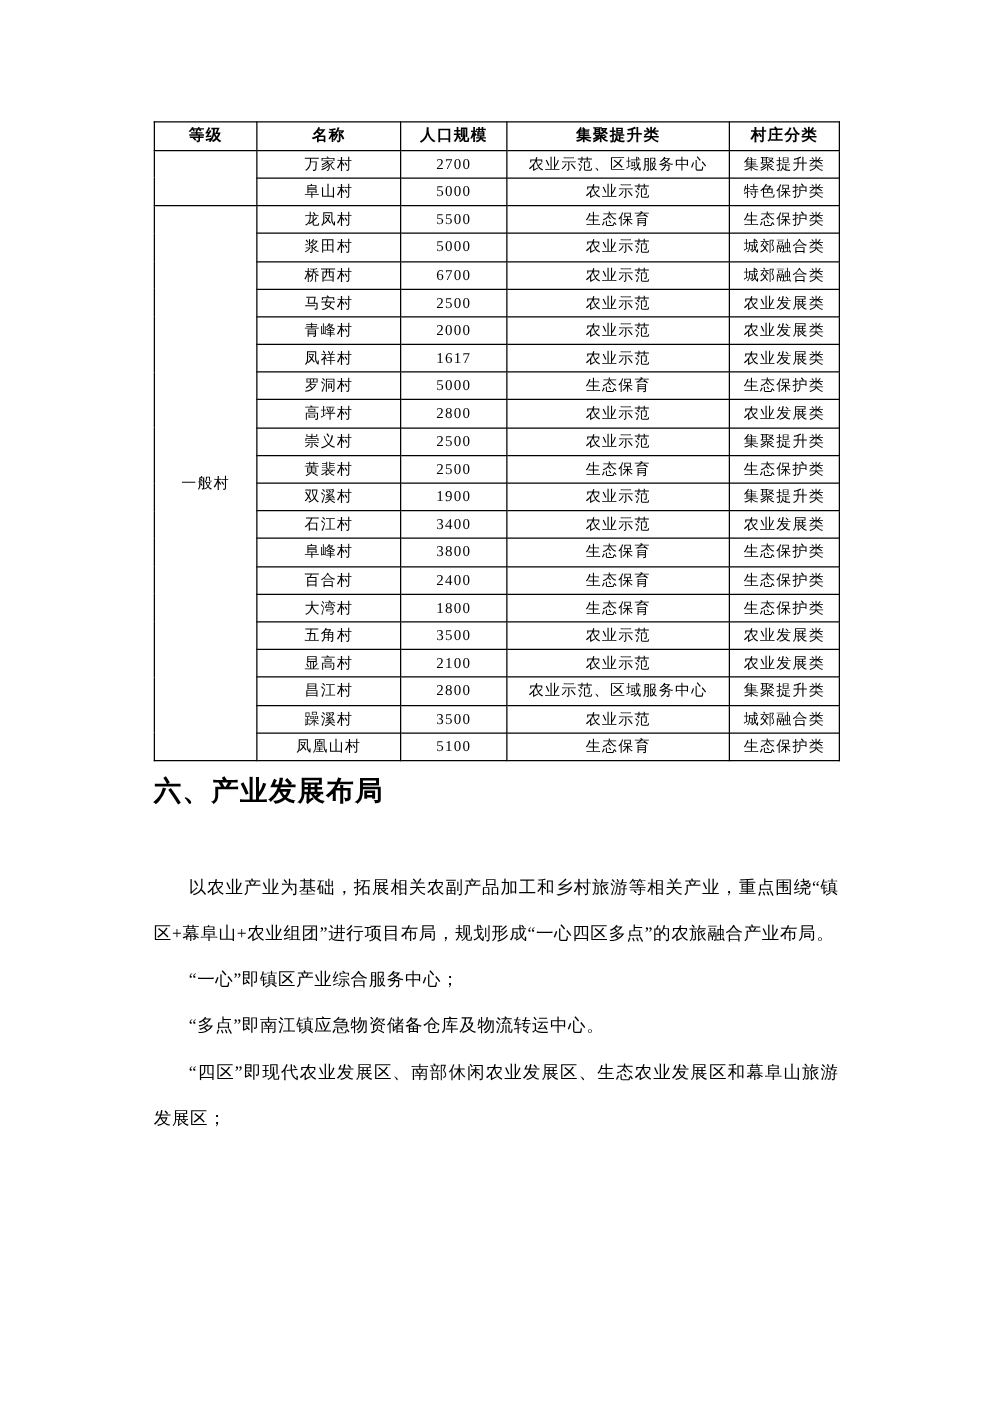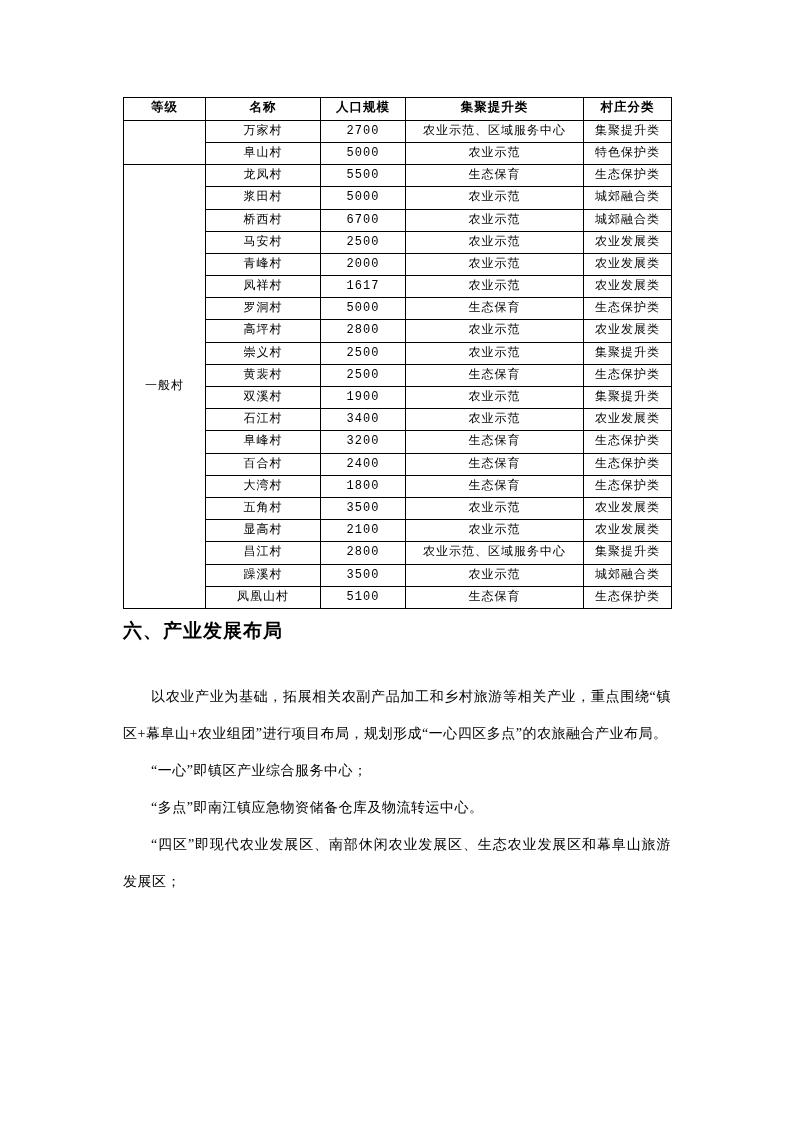--- a/index.html
+++ b/index.html
@@ -17,21 +17,20 @@
     inset: 0;
     background: #ffffff;
   }
   table.village-table {
     position: absolute;
     left: 123px;
     top: 97px;
     width: 548px;
     border-collapse: collapse;
     table-layout: fixed;
-    font-family: Liberation Mono, monospace;
   }
   table.village-table th,
   table.village-table td {
     border: 1px solid #000000;
     text-align: center;
     vertical-align: middle;
     font-size: 12px;
     line-height: 1.1;
     padding: 4px 2px;
     height: 21px;
@@ -51,24 +50,24 @@
   td.level-cell {
     letter-spacing: 1px;
   }
   .section {
     position: absolute;
     left: 123px;
     top: 618px;
     width: 548px;
   }
   .section-heading {
-    font-size: 19px;
+    font-size: 22px;
     font-weight: bold;
     letter-spacing: 1px;
-    margin-bottom: 34px;
+    margin-bottom: 44px;
   }
   .body-para {
     font-size: 14px;
     line-height: 37px;
     text-align: justify;
     text-indent: 2em;
     letter-spacing: 0.5px;
   }
 </style>
 </head>
@@ -175,21 +174,21 @@
           <td>集聚提升类</td>
         </tr>
         <tr>
           <td>石江村</td>
           <td>3400</td>
           <td>农业示范</td>
           <td>农业发展类</td>
         </tr>
         <tr>
           <td>阜峰村</td>
-          <td>3200</td>
+          <td>3800</td>
           <td>生态保育</td>
           <td>生态保护类</td>
         </tr>
         <tr>
           <td>百合村</td>
           <td>2400</td>
           <td>生态保育</td>
           <td>生态保护类</td>
         </tr>
         <tr>

